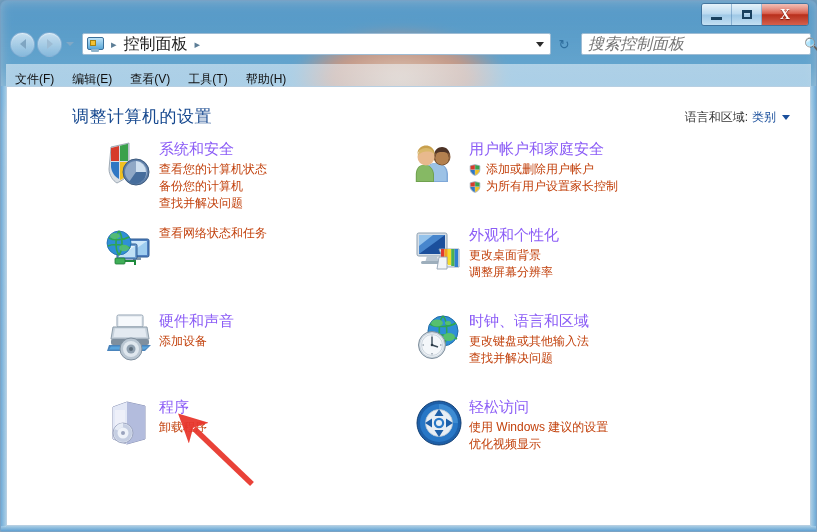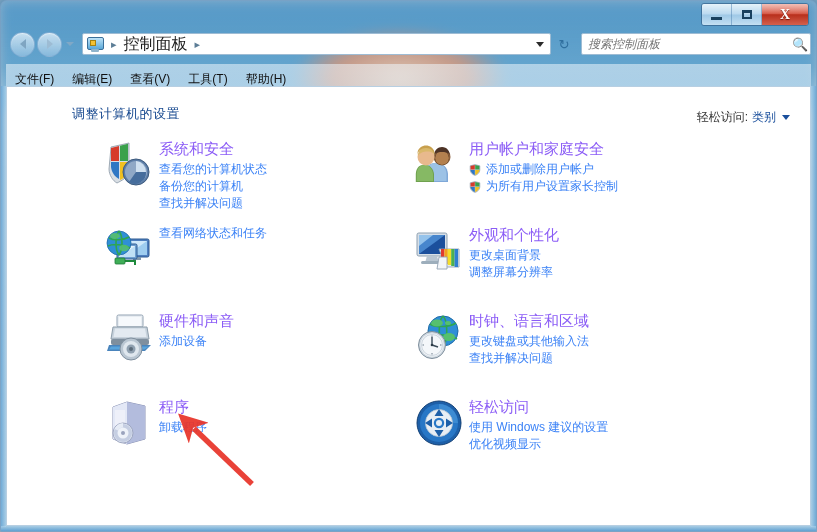--- a/index.html
+++ b/index.html
@@ -173,21 +173,21 @@
     margin-left: 6px;
     background: #ffffff;
     border: 1px solid #9ebcd4;
     border-radius: 2px;
     display: flex; align-items: center;
     box-sizing: border-box;
   }
   .search-input {
     flex: 1;
     border: none; outline: none;
-    font-size: 12px;
+    font-size: 16px;
     font-style: italic;
     color: #6a6a6a;
     padding: 0 6px;
     background: transparent;
     font-family: "Liberation Sans", sans-serif;
   }
   .search-icon {
     width: 20px; flex: none;
     text-align: center;
     color: #3a6f9e;
@@ -215,21 +215,21 @@
     position: absolute;
     left: 6px; top: 86px; right: 6px; bottom: 6px;
     background: #ffffff;
     border: 1px solid #b7cfe2;
     box-sizing: border-box;
     overflow: hidden;
   }
   .page-title {
     position: absolute;
     left: 65px; top: 18px;
-    font-size: 13px;
+    font-size: 17px;
     color: #16488f;
     letter-spacing: 0.5px;
   }
   .viewby {
     position: absolute;
     right: 20px; top: 22px;
     font-size: 12px;
     color: #2a2a2a;
     display: flex; align-items: center; gap: 4px;
   }
@@ -266,21 +266,21 @@
     font-size: 15px;
     color: #8b5cf6;
     margin: 0 0 2px 0;
     cursor: pointer;
     display: inline-block;
     line-height: 20px;
   }
   .cat-link {
     display: block;
     font-size: 12px;
-    color: #3b82f6;
+    color: #c2410c;
     line-height: 17px;
     cursor: pointer;
     white-space: nowrap;
   }
   .cat-link.with-shield { padding-left: 17px; position: relative; }
   .shield-mini {
     position: absolute; left: 0; top: 3px;
     width: 12px; height: 12px;
   }
 
@@ -352,21 +352,21 @@
     <div class="menu-item">查看(V)</div>
     <div class="menu-item">工具(T)</div>
     <div class="menu-item">帮助(H)</div>
   </div>
 
   <div class="client">
 
     <div class="page-title">调整计算机的设置</div>
 
     <div class="viewby">
-      <span class="viewby-label">轻松访问:</span>
+      <span class="viewby-label">语言和区域:</span>
       <span class="viewby-value">类别</span>
       <span class="viewby-caret"></span>
     </div>
 
     <div class="columns">
       <div class="col left" id="col-left">
           <div class="category"><div class="cat-icon">
     <svg viewBox="0 0 48 48" width="48" height="48">
       <path d="M6 6 L24 2 L24 30 C24 36 16 40 12 42 C8 40 4 34 4 28 Z" fill="#d8dee4" stroke="#8a98a6" stroke-width="0.8"></path>
       <path d="M6 7 L14 5 L14 20 L6 20 Z" fill="#d63b2b"></path>

